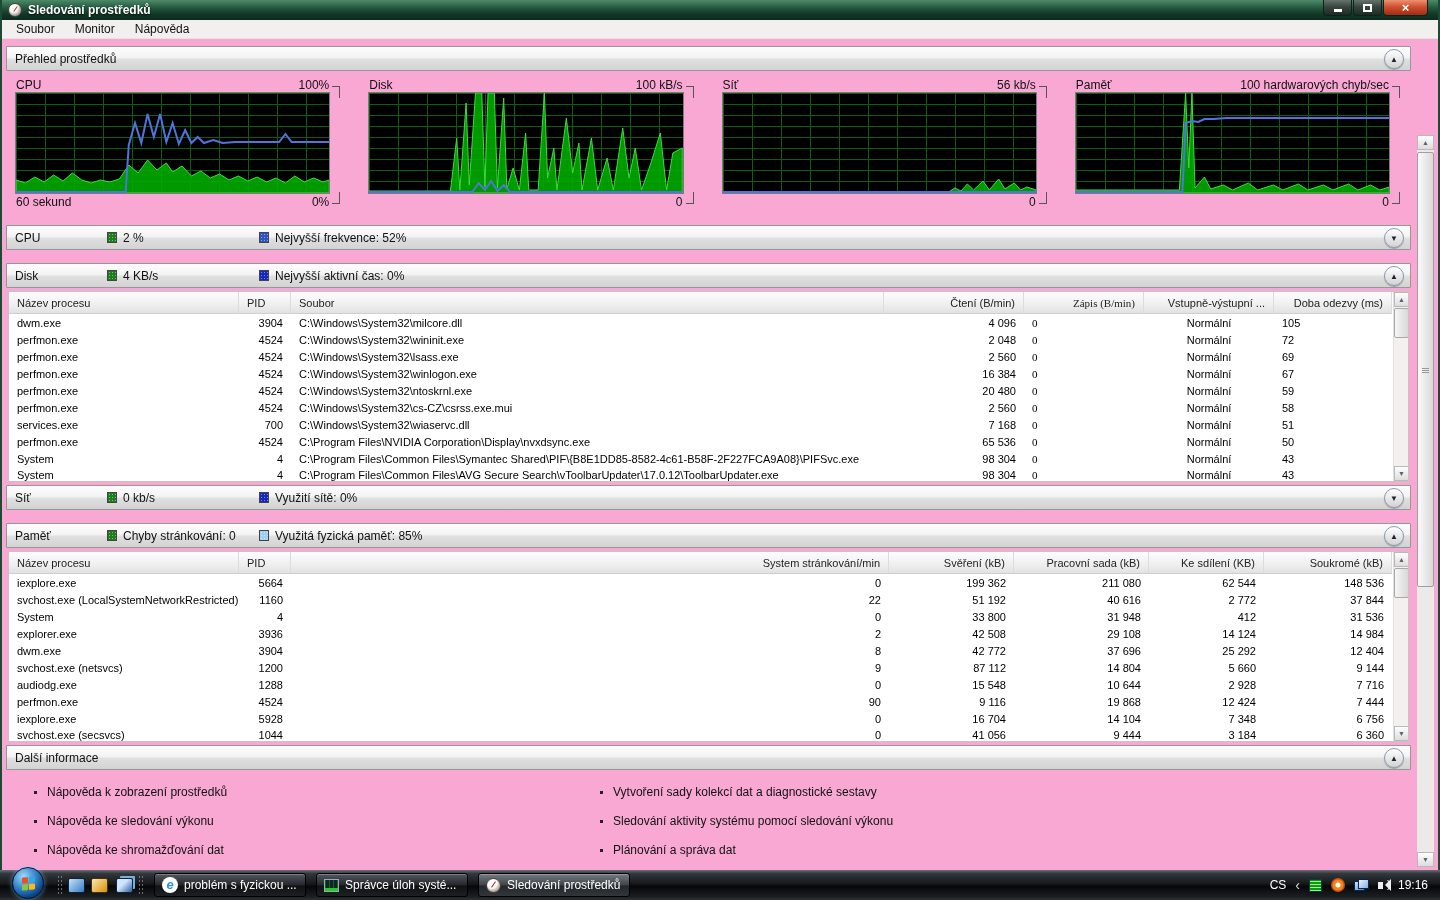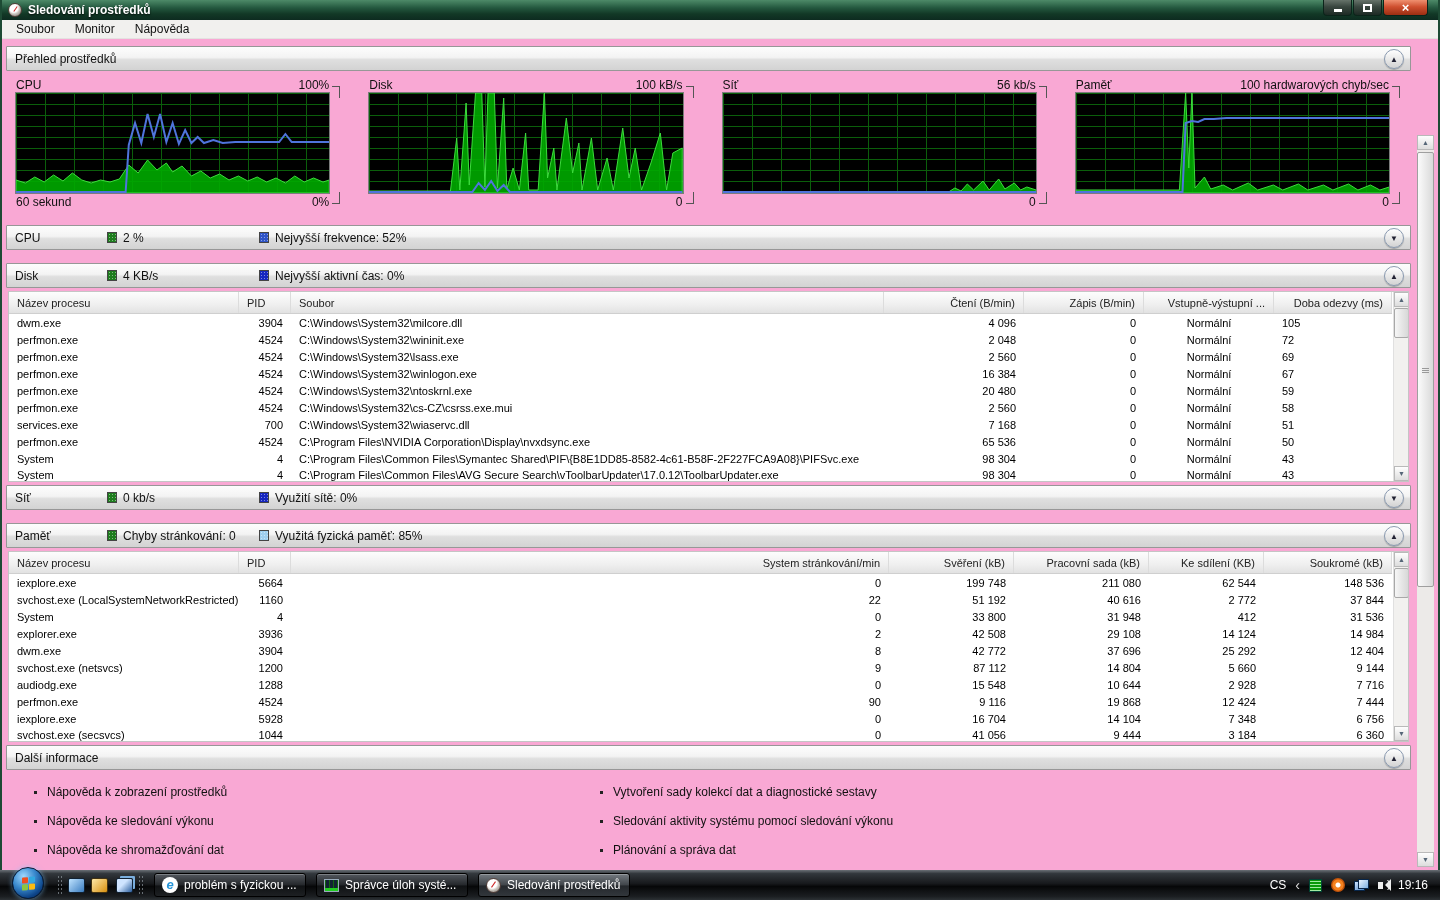--- a/index.html
+++ b/index.html
@@ -73,21 +73,21 @@
             margin:0 2px; padding-right:16px; overflow:hidden; }
   .trow { display:flex; height:17px; align-items:center; font-size:11px; color:#000; }
   .trow.clipped { height:14px; overflow:hidden; align-items:flex-start; }
   .trow.clipped .tcell { line-height:17px; }
   .thead { height:22px; background:linear-gradient(180deg,#fdfdfd,#efefef 60%,#e2e2e2);
            border-bottom:1px solid #cfcfcf; color:#222; }
   .tcell { padding:0 8px; white-space:nowrap; overflow:hidden; }
   .thead .tcell { height:100%; display:flex; align-items:center; border-right:1px solid #dcdcdc; }
   .c-name { width:230px; } .c-pid { width:52px;text-align:right; }
   .c-flexL { flex:1; } .c-flexR { flex:1; text-align:right; }
-  .c-r140 { width:140px; text-align:right; } .c-r120 { width:120px; text-align:right; }
+  .c-r140 { width:140px; text-align:right; } .c-r120 { width:120px; text-align:left;font-family:Liberation Serif, serif; }
   .c-r130 { width:130px; text-align:center; } .c-r118 { width:118px; text-align:left; }
   .c-r125 { width:125px; text-align:right; } .c-r135 { width:135px; text-align:right; }
   .c-r115 { width:115px; text-align:right; } .c-r128 { width:128px; text-align:right; }
   .thead .c-flexR, .thead .c-r140, .thead .c-r120, .thead .c-r130, .thead .c-r118,
   .thead .c-r125, .thead .c-r135, .thead .c-r115, .thead .c-r128 { justify-content:flex-end; }
 
   .tscroll { position:absolute; top:0; right:0; bottom:0; width:15px;
              background:#f2f1ef; border-left:1px solid #e0e0e0; }
   .sarrow { position:absolute; left:0; width:15px; height:15px;
             background:linear-gradient(180deg,#fefefe,#ddd); border:1px solid #b9b9b9;
@@ -450,21 +450,21 @@
           <div class="tcell c-flexR">System stránkování/min</div>
           <div class="tcell c-r125">Svěření (kB)</div>
           <div class="tcell c-r135">Pracovní sada (kB)</div>
           <div class="tcell c-r115">Ke sdílení (KB)</div>
           <div class="tcell c-r128">Soukromé (kB)</div>
         </div>
         <div class="trow">
           <div class="tcell c-name">iexplore.exe</div>
           <div class="tcell c-pid">5664</div>
           <div class="tcell c-flexR">0</div>
-          <div class="tcell c-r125">199 748</div>
+          <div class="tcell c-r125">199 362</div>
           <div class="tcell c-r135">211 080</div>
           <div class="tcell c-r115">62 544</div>
           <div class="tcell c-r128">148 536</div>
         </div>
         <div class="trow">
           <div class="tcell c-name">svchost.exe (LocalSystemNetworkRestricted)</div>
           <div class="tcell c-pid">1160</div>
           <div class="tcell c-flexR">22</div>
           <div class="tcell c-r125">51 192</div>
           <div class="tcell c-r135">40 616</div>

